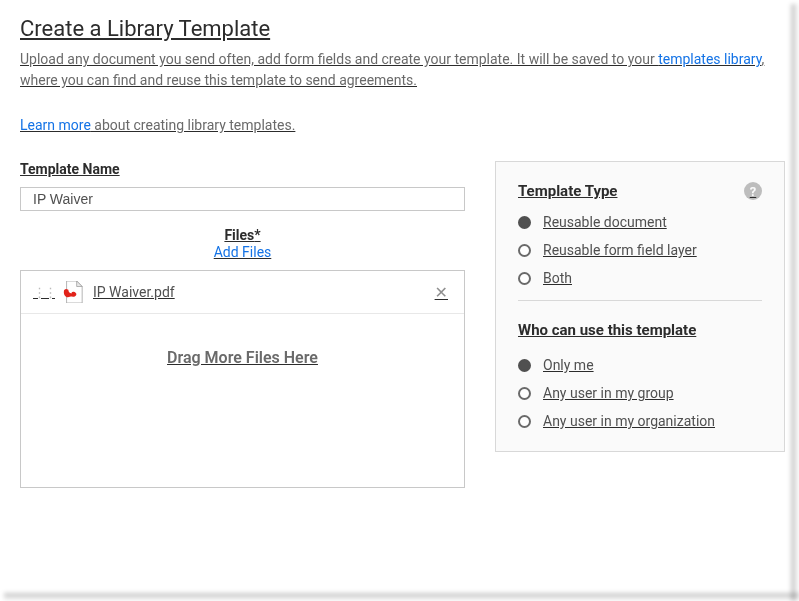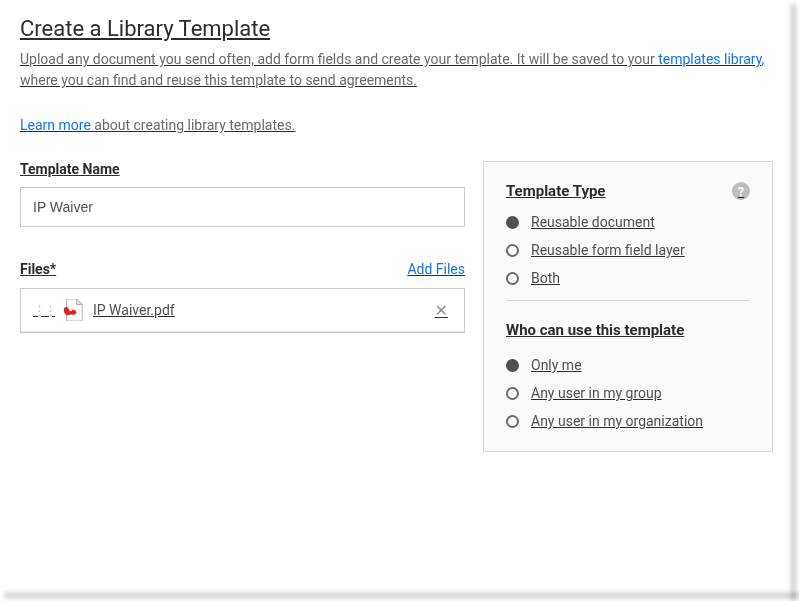--- a/index.html
+++ b/index.html
@@ -34,51 +34,52 @@
       text-decoration: none;
       cursor: pointer;
     }
     .learn-more-line {
       font-size: 14px;
       color: #6a6a6a;
       margin-bottom: 28px;
     }
     .main-row {
       display: flex;
-      gap: 18px;
+      gap: 30px;
       align-items: flex-start;
     }
     .left-col {
       flex: 0 0 445px;
     }
     .right-col {
       flex: 0 0 290px;
     }
     .field-label {
       font-size: 14px;
       font-weight: 700;
       color: #2c2c2c;
       margin-bottom: 10px;
       display: block;
     }
     .text-input {
       width: 100%;
-      height: 40px;
+      height: 24px;
       border: 1px solid #c8c8c8;
       padding: 0 12px;
       font-size: 14px;
       color: #505050;
       background: #fff;
     }
     .files-header {
       display: flex;
       justify-content: space-between;
       align-items: center;
-      margin-top: 32px;
+      margin-top: 14px;
       margin-bottom: 10px;
+      flex-direction: column;
     }
     .files-label {
       font-size: 14px;
       font-weight: 700;
       color: #2c2c2c;
     }
     .asterisk { color: #2c2c2c; }
     .add-files {
       color: #1473e6;
       font-size: 14px;
@@ -249,20 +250,21 @@
           <span class="drag-handle">⋮⋮</span>
           <svg class="pdf-icon" viewBox="0 0 20 24">
             <path d="M3 0 L14 0 L20 6 L20 24 L3 24 Z" fill="#fff" stroke="#999" stroke-width="0.8"></path>
             <path d="M14 0 L14 6 L20 6 Z" fill="#e8e8e8" stroke="#999" stroke-width="0.8"></path>
             <path d="M0 12 C 0 8, 4 8, 6 11 C 8 14, 10 10, 13 13 C 15 15, 12 18, 9 17 C 6 16, 4 19, 2 17 C 0 15, 0 13, 0 12 Z" fill="#e2231a"></path>
             <path d="M5 10 C 6 9, 8 11, 9 13 C 7 14, 5 12, 5 10 Z" fill="#fff"></path>
           </svg>
           <span class="file-name">IP Waiver.pdf</span>
           <span class="remove-x">✕</span>
         </div>
+        <div class="drag-zone">Drag More Files Here</div>
       </div>
 
     </div>
 
     <div class="right-col">
       <div class="panel">
         <div class="panel-title-row">
           <span class="panel-title">Template Type</span>
           <span class="help-icon">?</span>
         </div>

